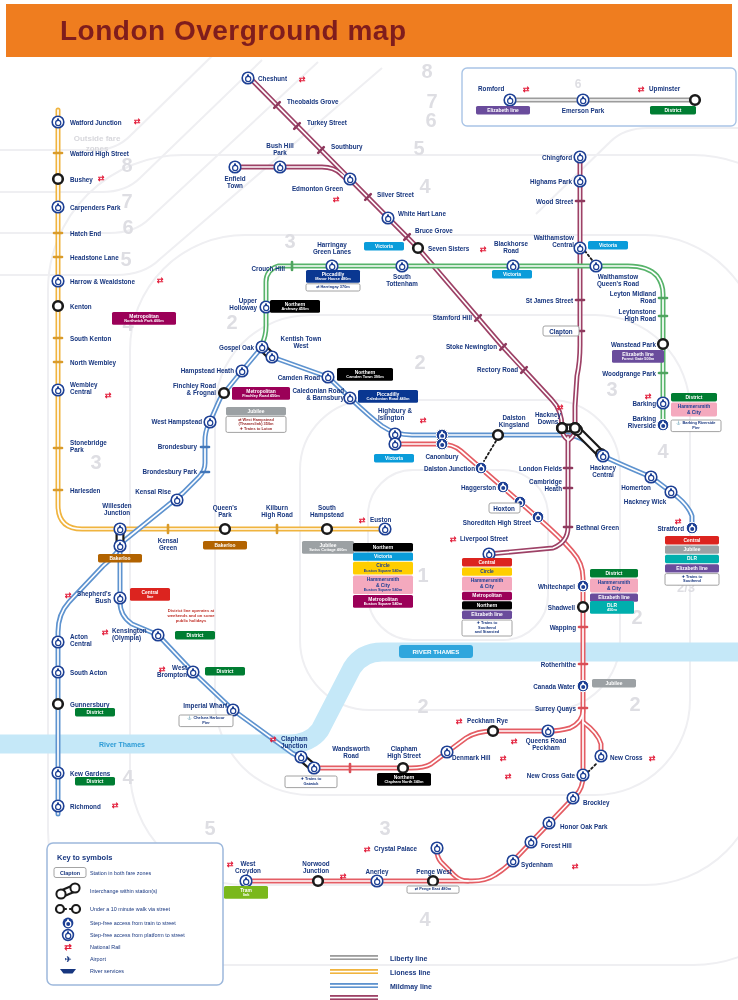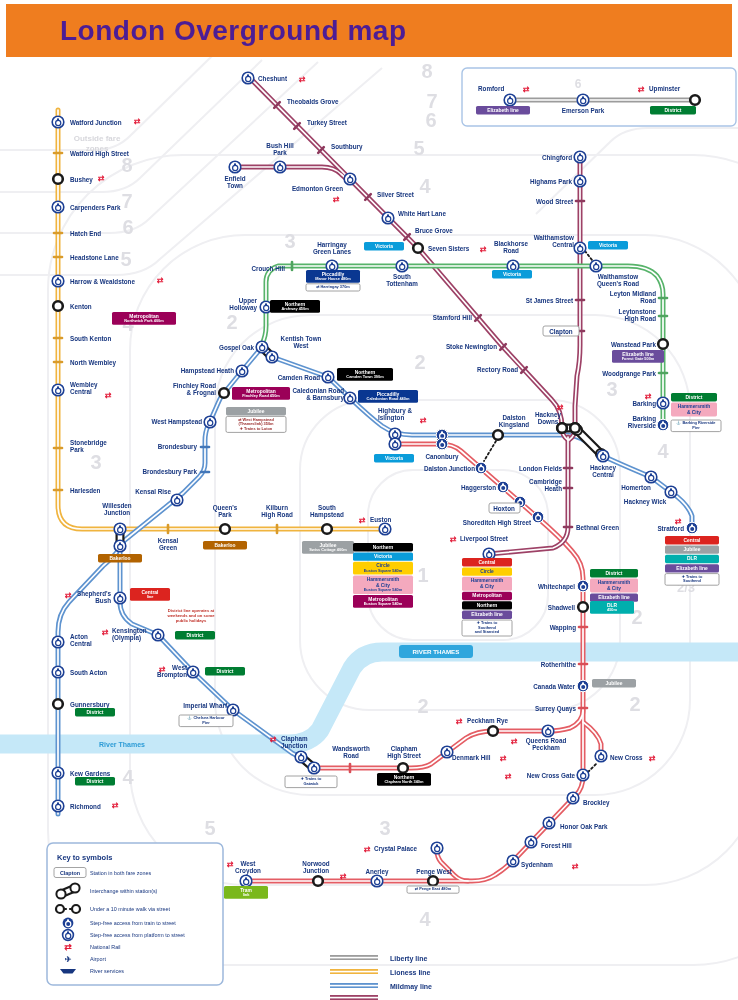--- a/index.html
+++ b/index.html
@@ -1,20 +1,20 @@
 <!DOCTYPE html>
 <html><head>
 <meta charset="utf-8">
 <style>
   html,body{margin:0;padding:0;background:#fff;}
   .page{position:relative;width:738px;height:1000px;background:#fff;overflow:hidden;
         border-right:1px solid #d9d9d9;border-bottom:1px solid #d9d9d9;
         font-family:"Liberation Sans",sans-serif;}
   .header{position:absolute;left:6px;top:4px;width:726px;height:53px;display:flex;align-items:center;}
-  .header h1{margin:0 0 0 54px;color:#4c1d95;font-size:28px;font-weight:bold;letter-spacing:.5px;}
+  .header h1{margin:0 0 0 54px;color:#7f1d1d;font-size:28px;font-weight:bold;letter-spacing:.5px;}
   svg{position:absolute;left:0;top:0;font-family:"Liberation Sans",sans-serif;}
 </style>
 </head>
 <body>
 
 <div class="page">
   <svg id="map" width="738" height="1000" viewBox="0 0 738 1000">
       <g>
         <rect x="368" y="470" width="180" height="170" rx="45" fill="none" stroke="#EFEFF2" stroke-width="2"></rect>
         <rect x="300" y="400" width="320" height="310" rx="70" fill="none" stroke="#EFEFF2" stroke-width="2"></rect>

